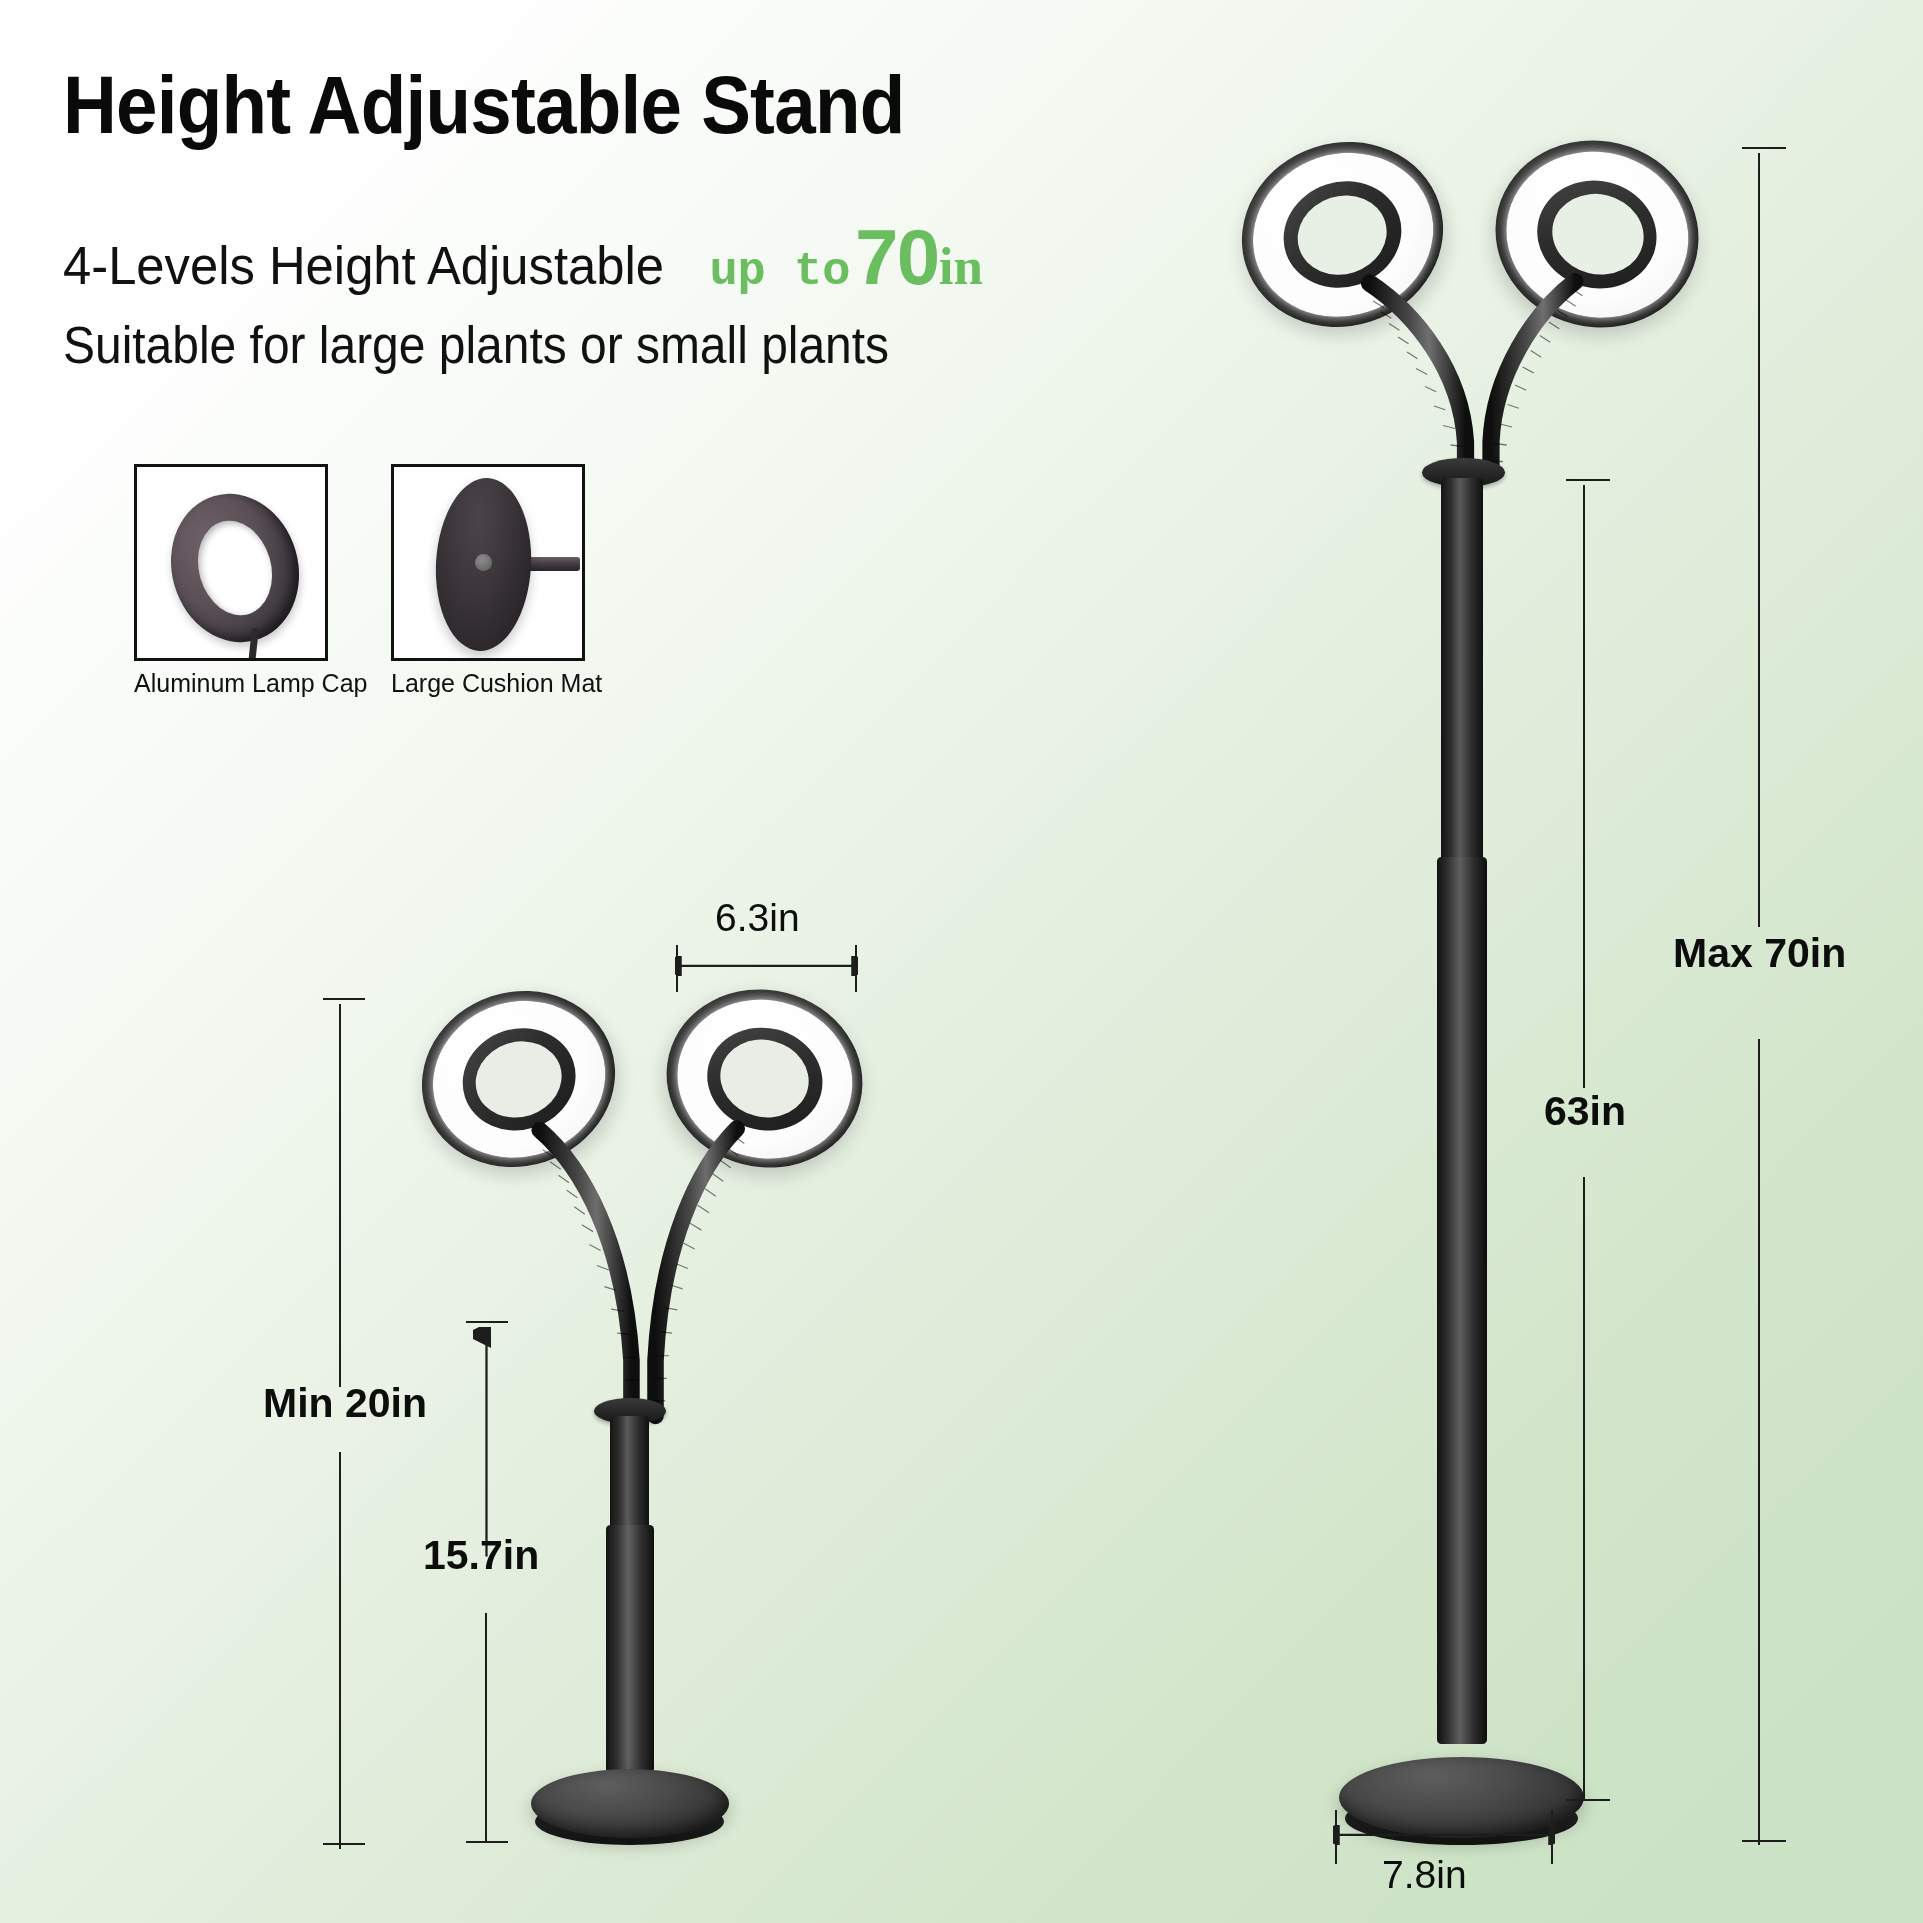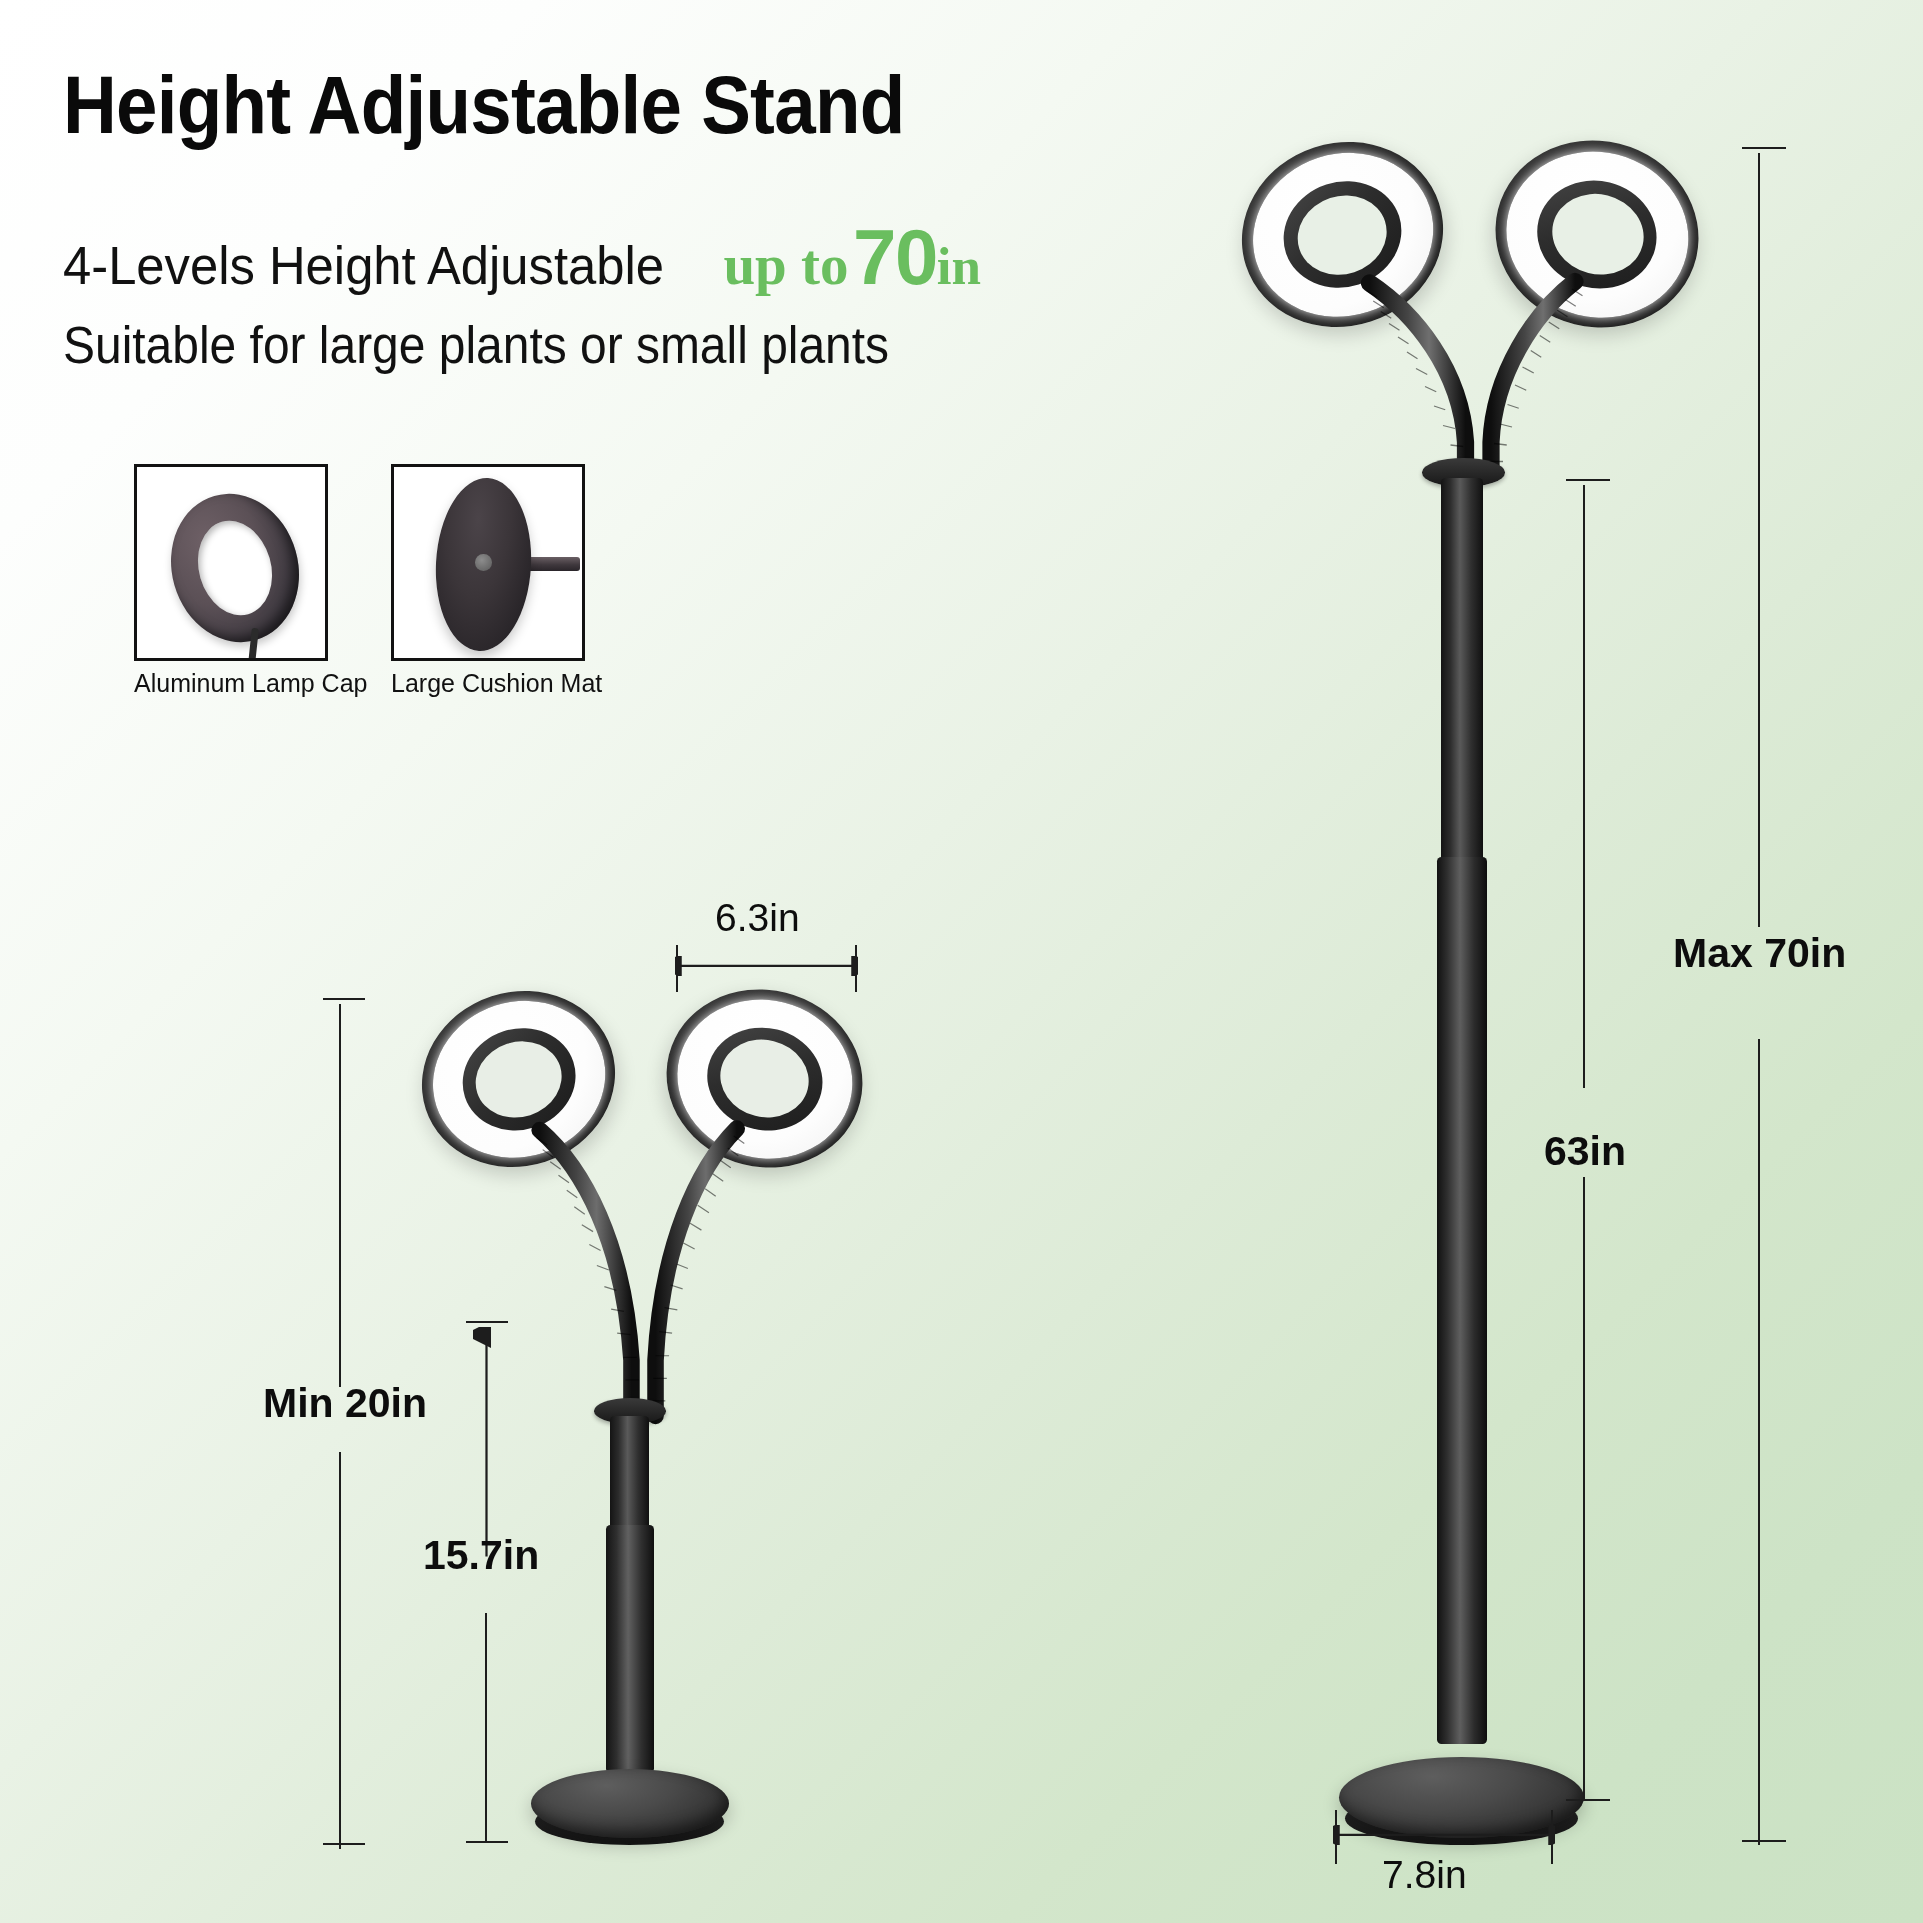--- a/index.html
+++ b/index.html
@@ -37,23 +37,23 @@
   #line2{
     position:absolute; left:63px; top:218px;
     white-space:nowrap; line-height:1;
   }
   #line2 .plain{
     font-size:54px; color:#111; font-weight:normal;
     font-family:"Liberation Sans Narrow","Liberation Sans", sans-serif;
     transform:scaleX(0.94); display:inline-block; transform-origin:left center;
   }
   #line2 .g-upto{
-    font-size:57px; font-weight:bold; color:#6abe5f;
-    font-family:Liberation Serif, serif;
-    margin-left:21px;
+    font-size:47px; font-weight:bold; color:#6abe5f;
+    font-family:Liberation Mono, monospace;
+    margin-left:7px;
   }
   #line2 .g-num{
     font-size:78px; font-weight:bold; color:#6abe5f;
     font-family:"Liberation Sans Narrow","Liberation Sans", sans-serif;
     margin-left:4.5px; letter-spacing:-1.5px;
   }
   #line2 .g-unit{
     font-size:53px; font-weight:bold; color:#6abe5f;
     font-family:Liberation Serif, serif;
   }
@@ -363,21 +363,21 @@
   <div class="tick-h" style="left:1742px; top:147px; width:44px;"></div>
   <div class="dim-v" style="left:1758px; top:153px; height:774px;"></div>
   <div class="dim-v" style="left:1758px; top:1039px; height:806px;"></div>
   <div class="tick-h" style="left:1742px; top:1840px; width:44px;"></div>
   <div class="dim-label dim-bold" style="left:1673px; top:930px; font-size:41px;">Max 70in</div>
 
   <div class="tick-h" style="left:1566px; top:479px; width:44px;"></div>
   <div class="dim-v" style="left:1583px; top:485px; height:603px;"></div>
   <div class="dim-v" style="left:1583px; top:1177px; height:624px;"></div>
   <div class="tick-h" style="left:1566px; top:1799px; width:44px;"></div>
-  <div class="dim-label dim-bold" style="left:1544px; top:1088px; font-size:41px;margin-top:40px;">63in</div>
+  <div class="dim-label dim-bold" style="left:1544px; top:1088px; font-size:41px;">63in</div>
 
   <div class="tick-v" style="left:1335px; top:1810px; height:54px;"></div>
   <div class="tick-v" style="left:1551px; top:1810px; height:54px;"></div>
   <svg style="position:absolute; left:1333px; top:1825px; width:222px; height:19.5px;" viewBox="0 0 296 26">
     <defs>
       <marker id="bL" markerWidth="11" markerHeight="11" refX="9" refY="5.5" orient="auto">
         <path d="M10,0 L10,11 L0,5.5 z" fill="#1d1d1d"></path>
       </marker>
       <marker id="bR" markerWidth="11" markerHeight="11" refX="2" refY="5.5" orient="auto">
         <path d="M1,0 L1,11 L11,5.5 z" fill="#1d1d1d"></path>

